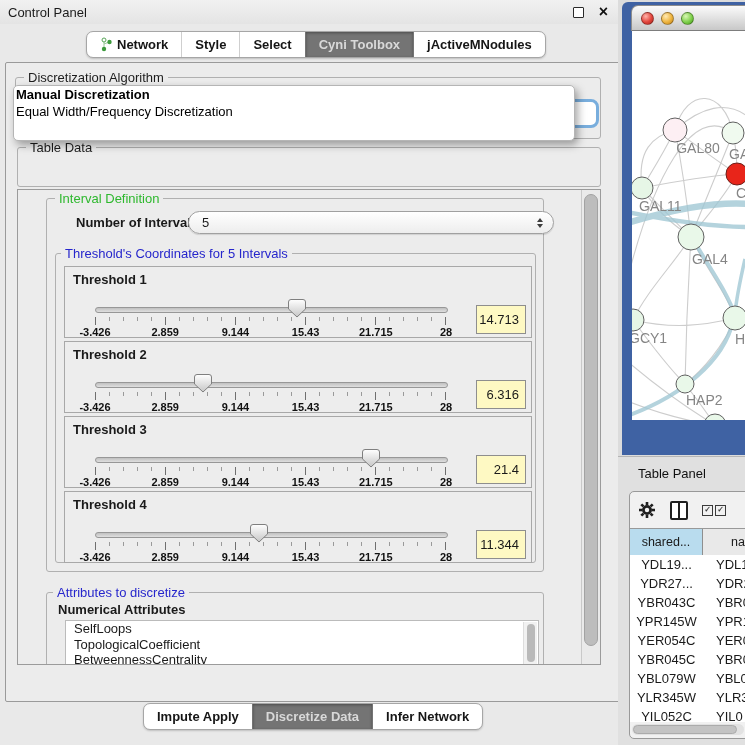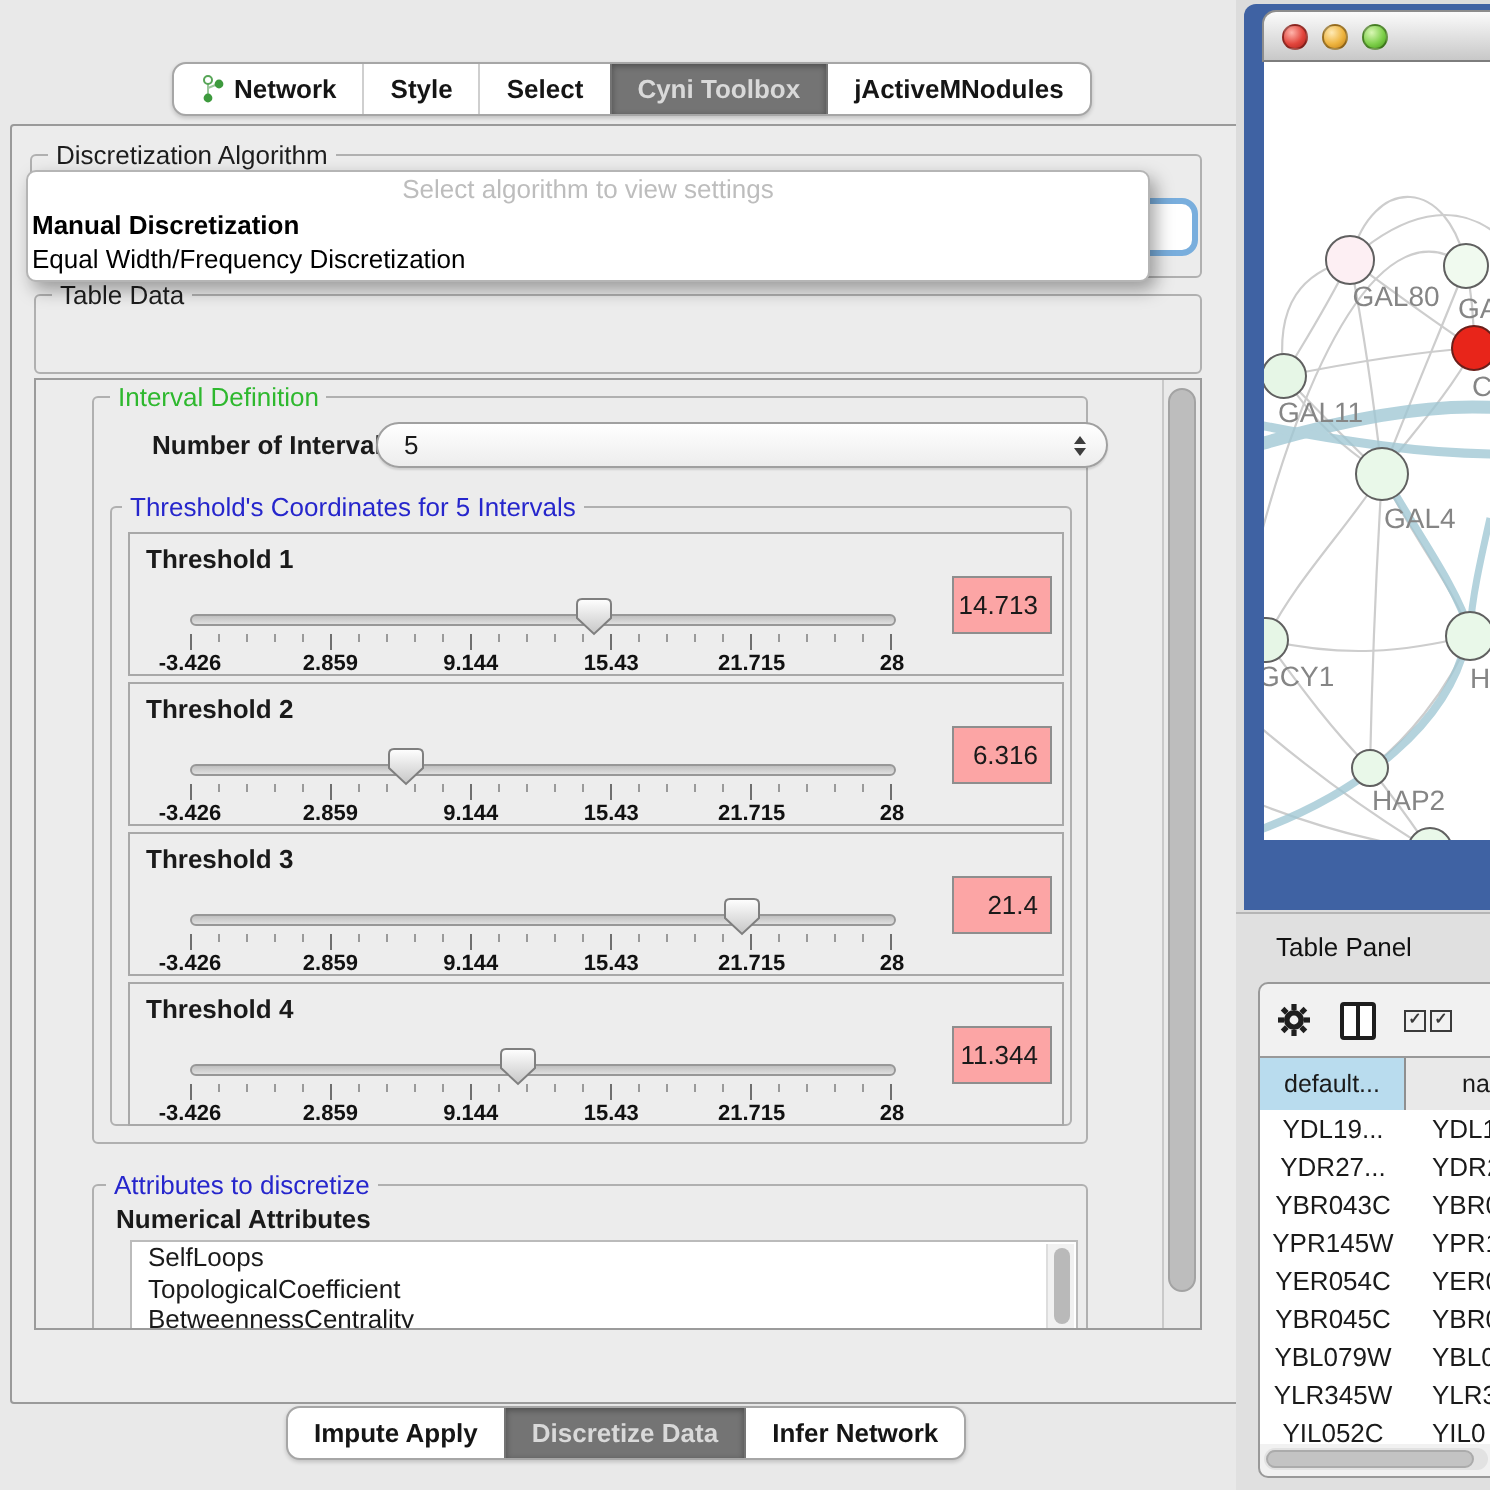--- a/index.html
+++ b/index.html
@@ -54,21 +54,21 @@
   .thr-title{position:absolute;left:8px;top:5px;font-size:13px;font-weight:bold;}
   .slider{position:absolute;left:30px;top:34px;width:351px;height:34px;}
   .track{position:absolute;left:0;top:6px;width:100%;height:4px;border:1px solid #979797;border-radius:3px;background:linear-gradient(#c0c0c0,#dfdfdf);}
   .thumb{position:absolute;top:-2px;width:18px;height:19px;}
   .ticks{position:absolute;left:0;top:16px;width:100%;height:8px;
      background-image:repeating-linear-gradient(90deg,#6f6f6f 0 1px,transparent 1px 70px),
                       repeating-linear-gradient(90deg,#9a9a9a 0 1px,transparent 1px 14px);
      background-size:100% 8px,100% 4px;background-repeat:no-repeat,no-repeat;}
   .tick-labels{position:absolute;left:0;top:25px;width:100%;height:12px;font-size:11px;font-weight:bold;color:#111;}
   .tick-labels span{position:absolute;transform:translateX(-50%);white-space:nowrap;}
-  .thr-value{position:absolute;right:5px;top:21px;width:50px;height:29px;background:#fca5a5;border:1px solid #8e8e8e;
+  .thr-value{position:absolute;right:5px;top:38px;width:50px;height:29px;background:#fef9c3;border:1px solid #8e8e8e;
              font-size:13px;display:flex;align-items:center;justify-content:flex-end;padding-right:6px;box-sizing:border-box;}
   .g-attr{left:28px;top:402px;width:496px;height:90px;}
   .na-label{position:absolute;left:11px;top:9px;font-size:13px;font-weight:bold;}
   .attr-list{position:absolute;left:18px;top:27px;width:472px;height:46px;background:#fff;border:1px solid #bbb;overflow:hidden;font-size:13px;}
   .attr-item{height:15.5px;line-height:15.5px;padding-left:8px;}
   .attr-vbar{position:absolute;right:1px;top:1px;bottom:1px;width:13px;background:#f1f1f1;border-left:1px solid #ddd;}
   .attr-vthumb{position:absolute;right:2px;top:2px;width:8px;height:38px;background:#b9b9b9;border-radius:4px;}
   .apply-btn{position:absolute;left:272px;top:640px;width:64px;height:22px;border:1px solid #8e8e8e;border-radius:11px;
              background:linear-gradient(#ffffff,#e2e2e2);font-size:13px;display:flex;align-items:flex-start;justify-content:center;box-shadow:0 1px 1px rgba(0,0,0,.15);}
   
@@ -107,20 +107,25 @@
 <svg width="0" height="0" style="position:absolute" aria-hidden="true">
   <defs>
     <linearGradient id="thumbG" x1="0" y1="0" x2="0" y2="1">
       <stop offset="0" stop-color="#ffffff"></stop>
         <stop offset="1" stop-color="#c6c6c6"></stop>
     </linearGradient>
   </defs>
 </svg>
 
 <section class="cp">
+  <header class="cp-titlebar">
+    <span class="cp-title">Control Panel</span>
+    <span class="float-btn"></span>
+    <span class="close-btn">×</span>
+  </header>
 
   <nav class="tabbar top-tabs" id="top-tabs">
       <div class="tab">
         <span style="display: flex;">
           <svg width="12" height="15" viewBox="0 0 12 15">
             <g stroke="#9bc79b" stroke-width="1">
               <line x1="4" y1="3" x2="4" y2="11"></line>
               <line x1="4" y1="7" x2="9" y2="5"></line>
             </g>
             <circle cx="4" cy="3" r="2" fill="#fff" stroke="#57a557"></circle>
@@ -144,21 +149,20 @@
       </div>
     </nav>
 
   <div class="outer">
     <div class="group g-disc">
       <span class="glabel">Discretization Algorithm</span>
     </div>
     <div class="focus-ring"></div>
 
     <div class="popup">
-      <div class="popup-hint">Select algorithm to view settings</div>
       <div id="popup-list">
           <div class="popup-item b">Manual Discretization</div>
           <div class="popup-item">Equal Width/Frequency Discretization</div>
         </div>
     </div>
 
     <div class="group g-table">
       <span class="glabel">Table Data</span>
     </div>
 
@@ -379,21 +383,21 @@
             <circle cx="9" cy="9" r="2.2" fill="#f1f1f1"></circle>
           </g>
         </svg>
         <span class="split-icon"></span>
         <span class="chk">
           <b>✓</b>
             <b>✓</b>
         </span>
       </div>
       <div class="tp-head">
-        <div class="tp-h1">default...</div>
+        <div class="tp-h1">shared...</div>
         <div class="tp-h2">na</div>
       </div>
       <div class="tp-rows" id="tp-rows">
           <div class="tp-row">
             <div class="tp-c1">YDL19...</div>
             <div class="tp-c2">YDL1</div>
           </div>
           <div class="tp-row">
             <div class="tp-c1">YDR27...</div>
             <div class="tp-c2">YDR2</div>

